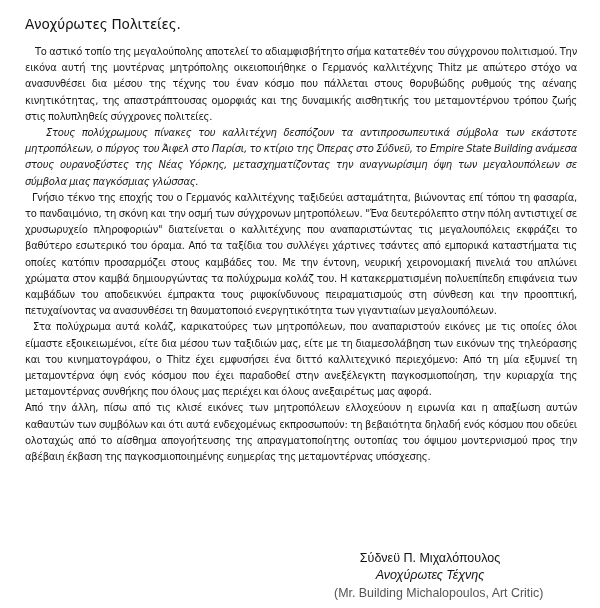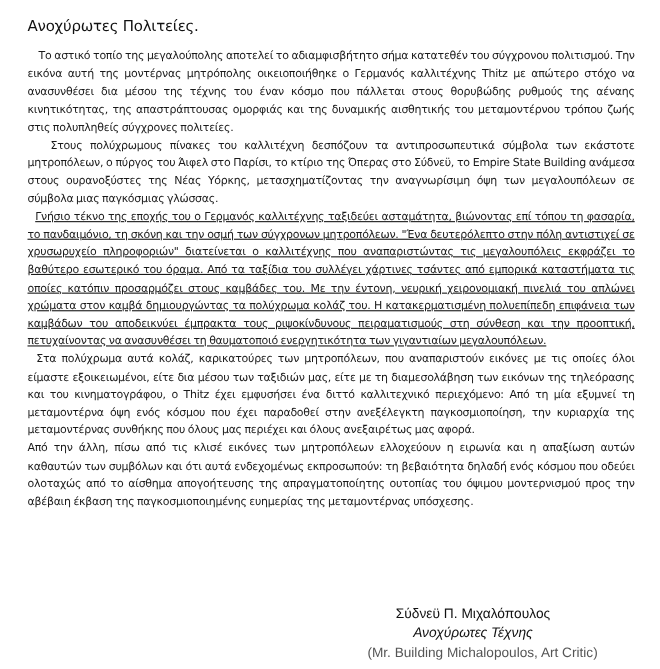--- a/index.html
+++ b/index.html
@@ -5,22 +5,22 @@
   html, body { margin: 0; padding: 0; background: #ffffff; }
   body { width: 600px; height: 608px; overflow: hidden; position: relative;
          font-family: "DejaVu Sans", sans-serif; color: #1a1a1a; }
   .page { position: absolute; left: 25px; top: 0; width: 552px; }
   .title { position: absolute; left: 0; top: 16px; font-size: 13.6px; letter-spacing: -0.2px;
            color: #111; white-space: nowrap; }
   .body { position: absolute; left: 0; top: 44px; width: 552px; }
   p { margin: 0; font-size: 10px; line-height: 16.2px; text-align: justify;
       letter-spacing: -0.25px; word-spacing: -0.5px; hyphens: none; }
   p.i1 { text-indent: 10px; }
-  p.i2 { text-indent: 21px; }
-  p.i3 { text-indent: 7px; text-decoration: underline; }
+  p.i2 { text-indent: 21px; font-style: italic; }
+  p.i3 { text-indent: 7px; }
   p.i4 { text-indent: 8px; }
   p.i0 { text-indent: 0; }
   .sig { position: absolute; left: 310px; top: 550px; width: 240px; text-align: center; }
   .sig-name { font-family: "Liberation Sans", sans-serif; font-size: 12.5px; color: #111; line-height: 17px; }
   .sig-role { font-family: "Liberation Sans", sans-serif; font-style: italic; font-size: 12.5px; color: #111; line-height: 17px; }
   .sig-en { position: absolute; left: 334px; top: 586px; font-family: "Liberation Sans", sans-serif;
             font-size: 12.4px; color: #555; white-space: nowrap; }
 </style>
 </head>
 <body>

